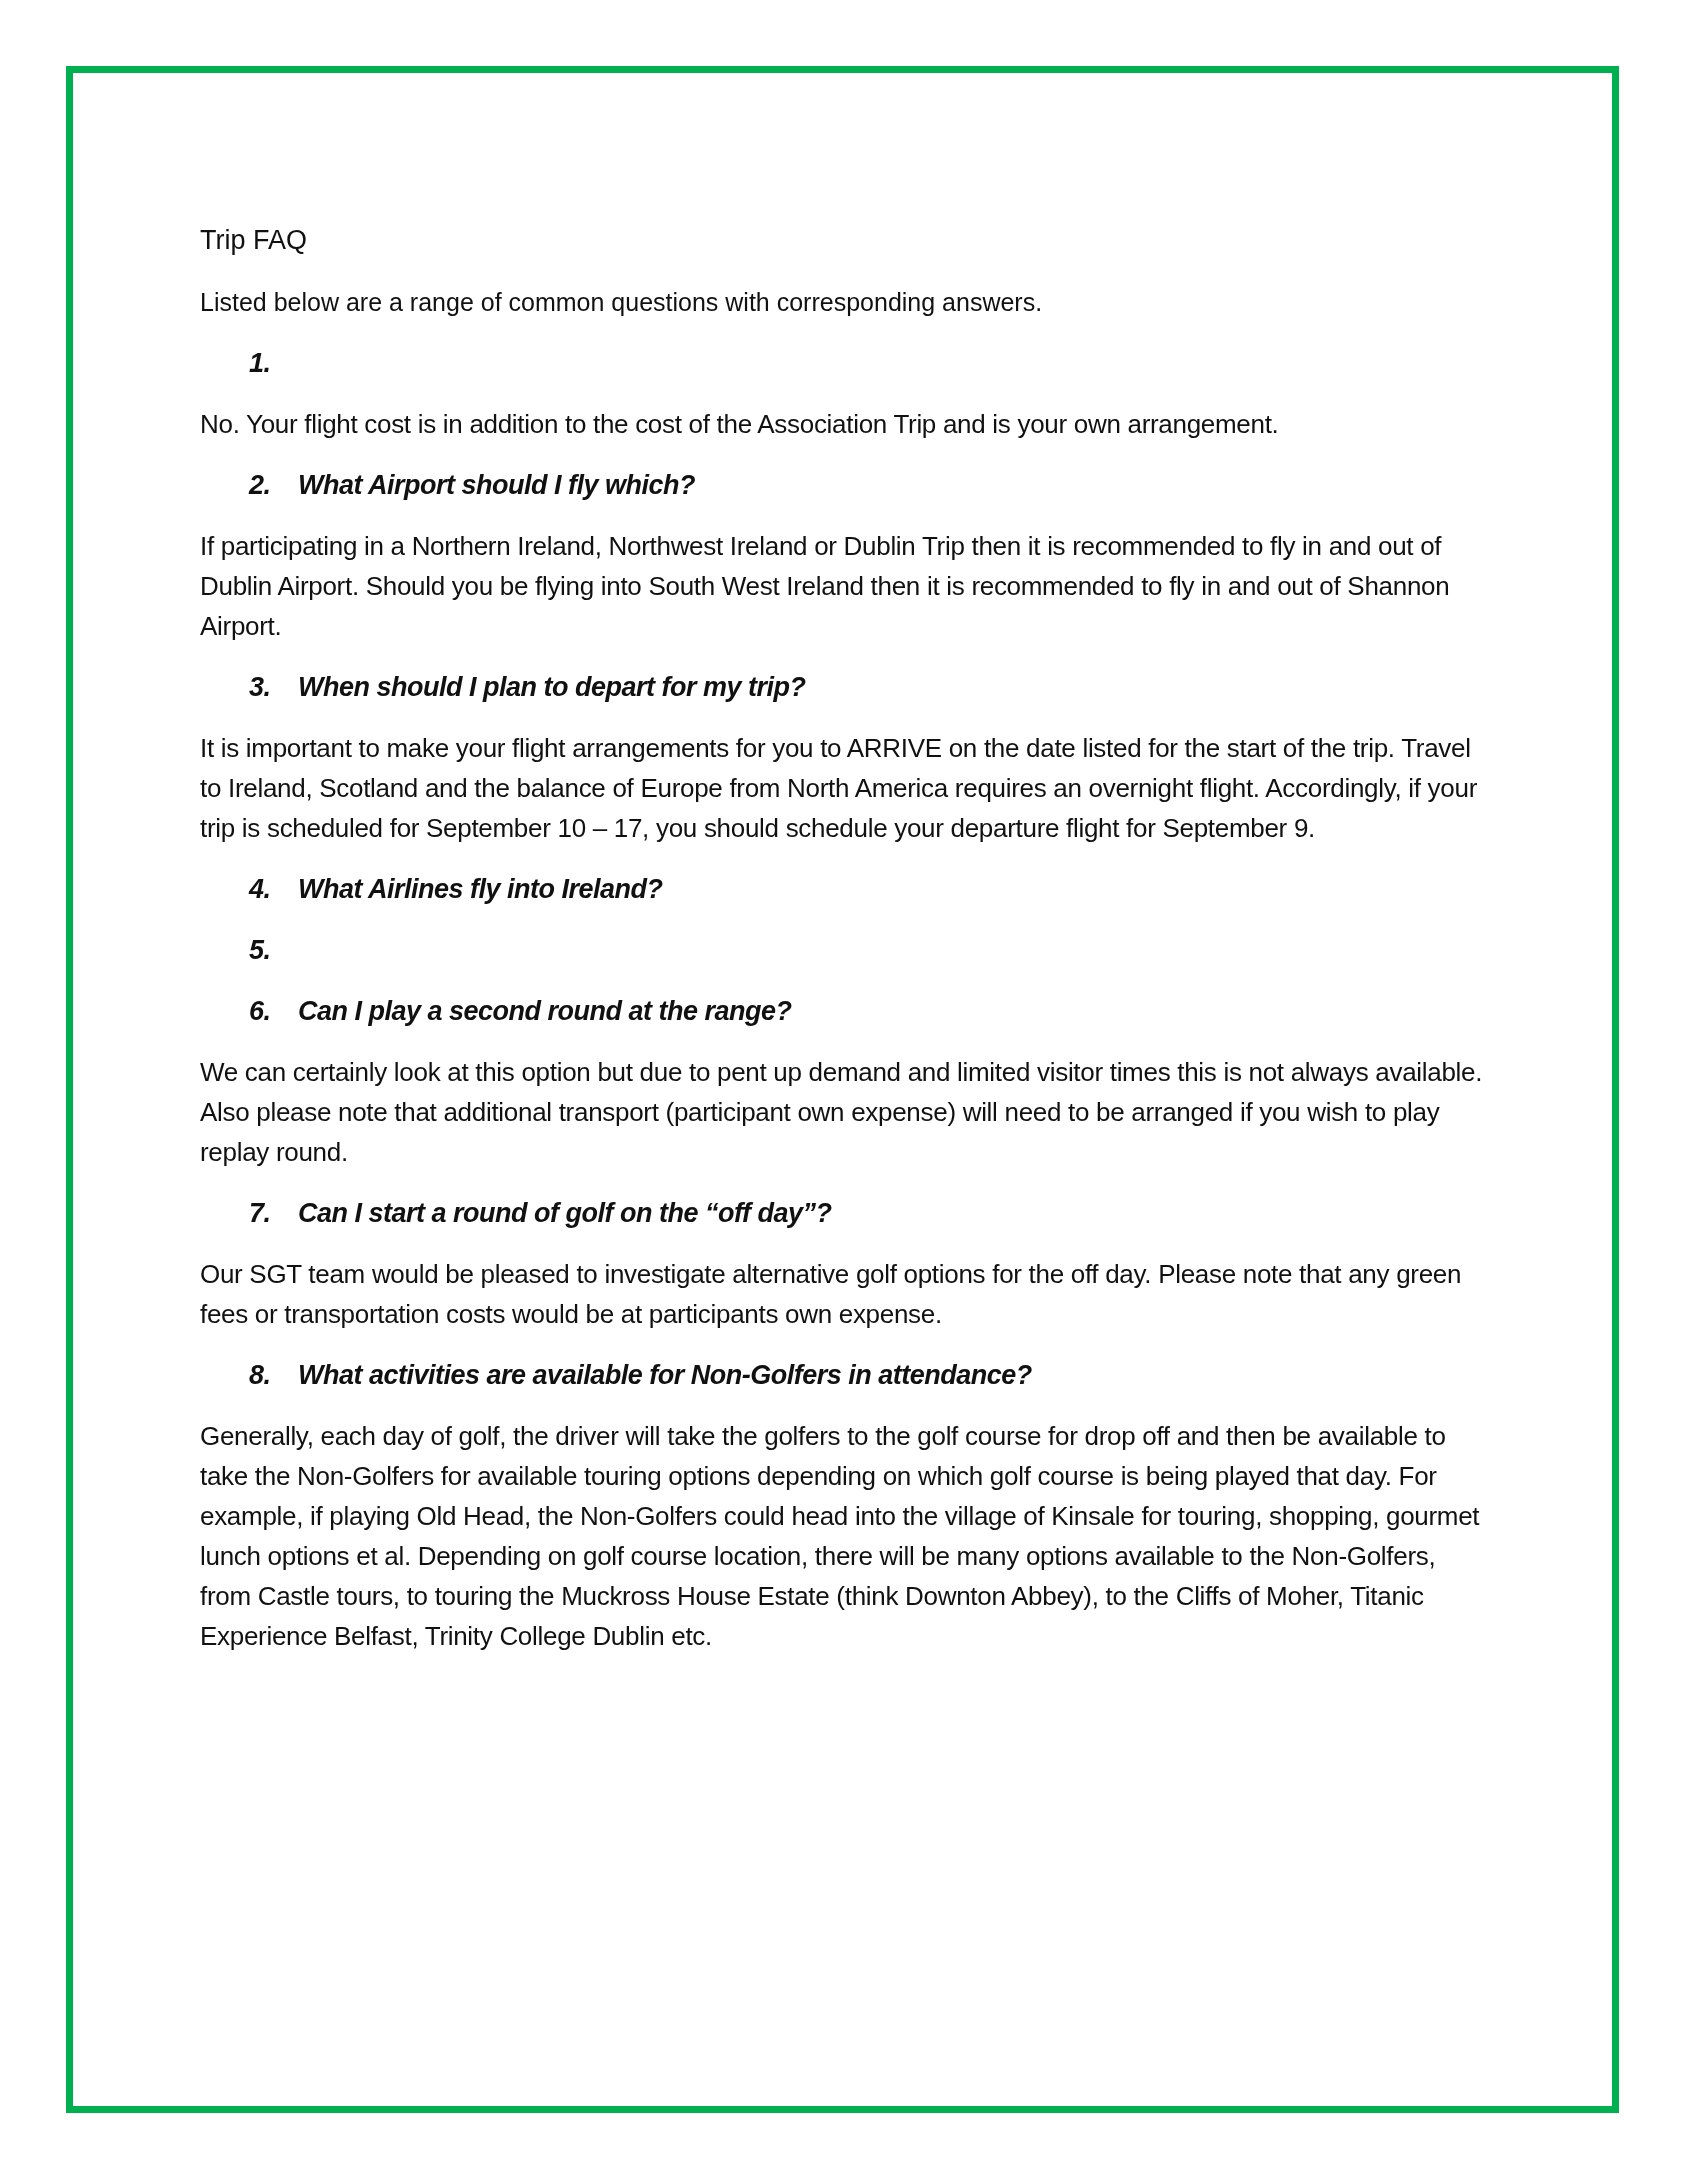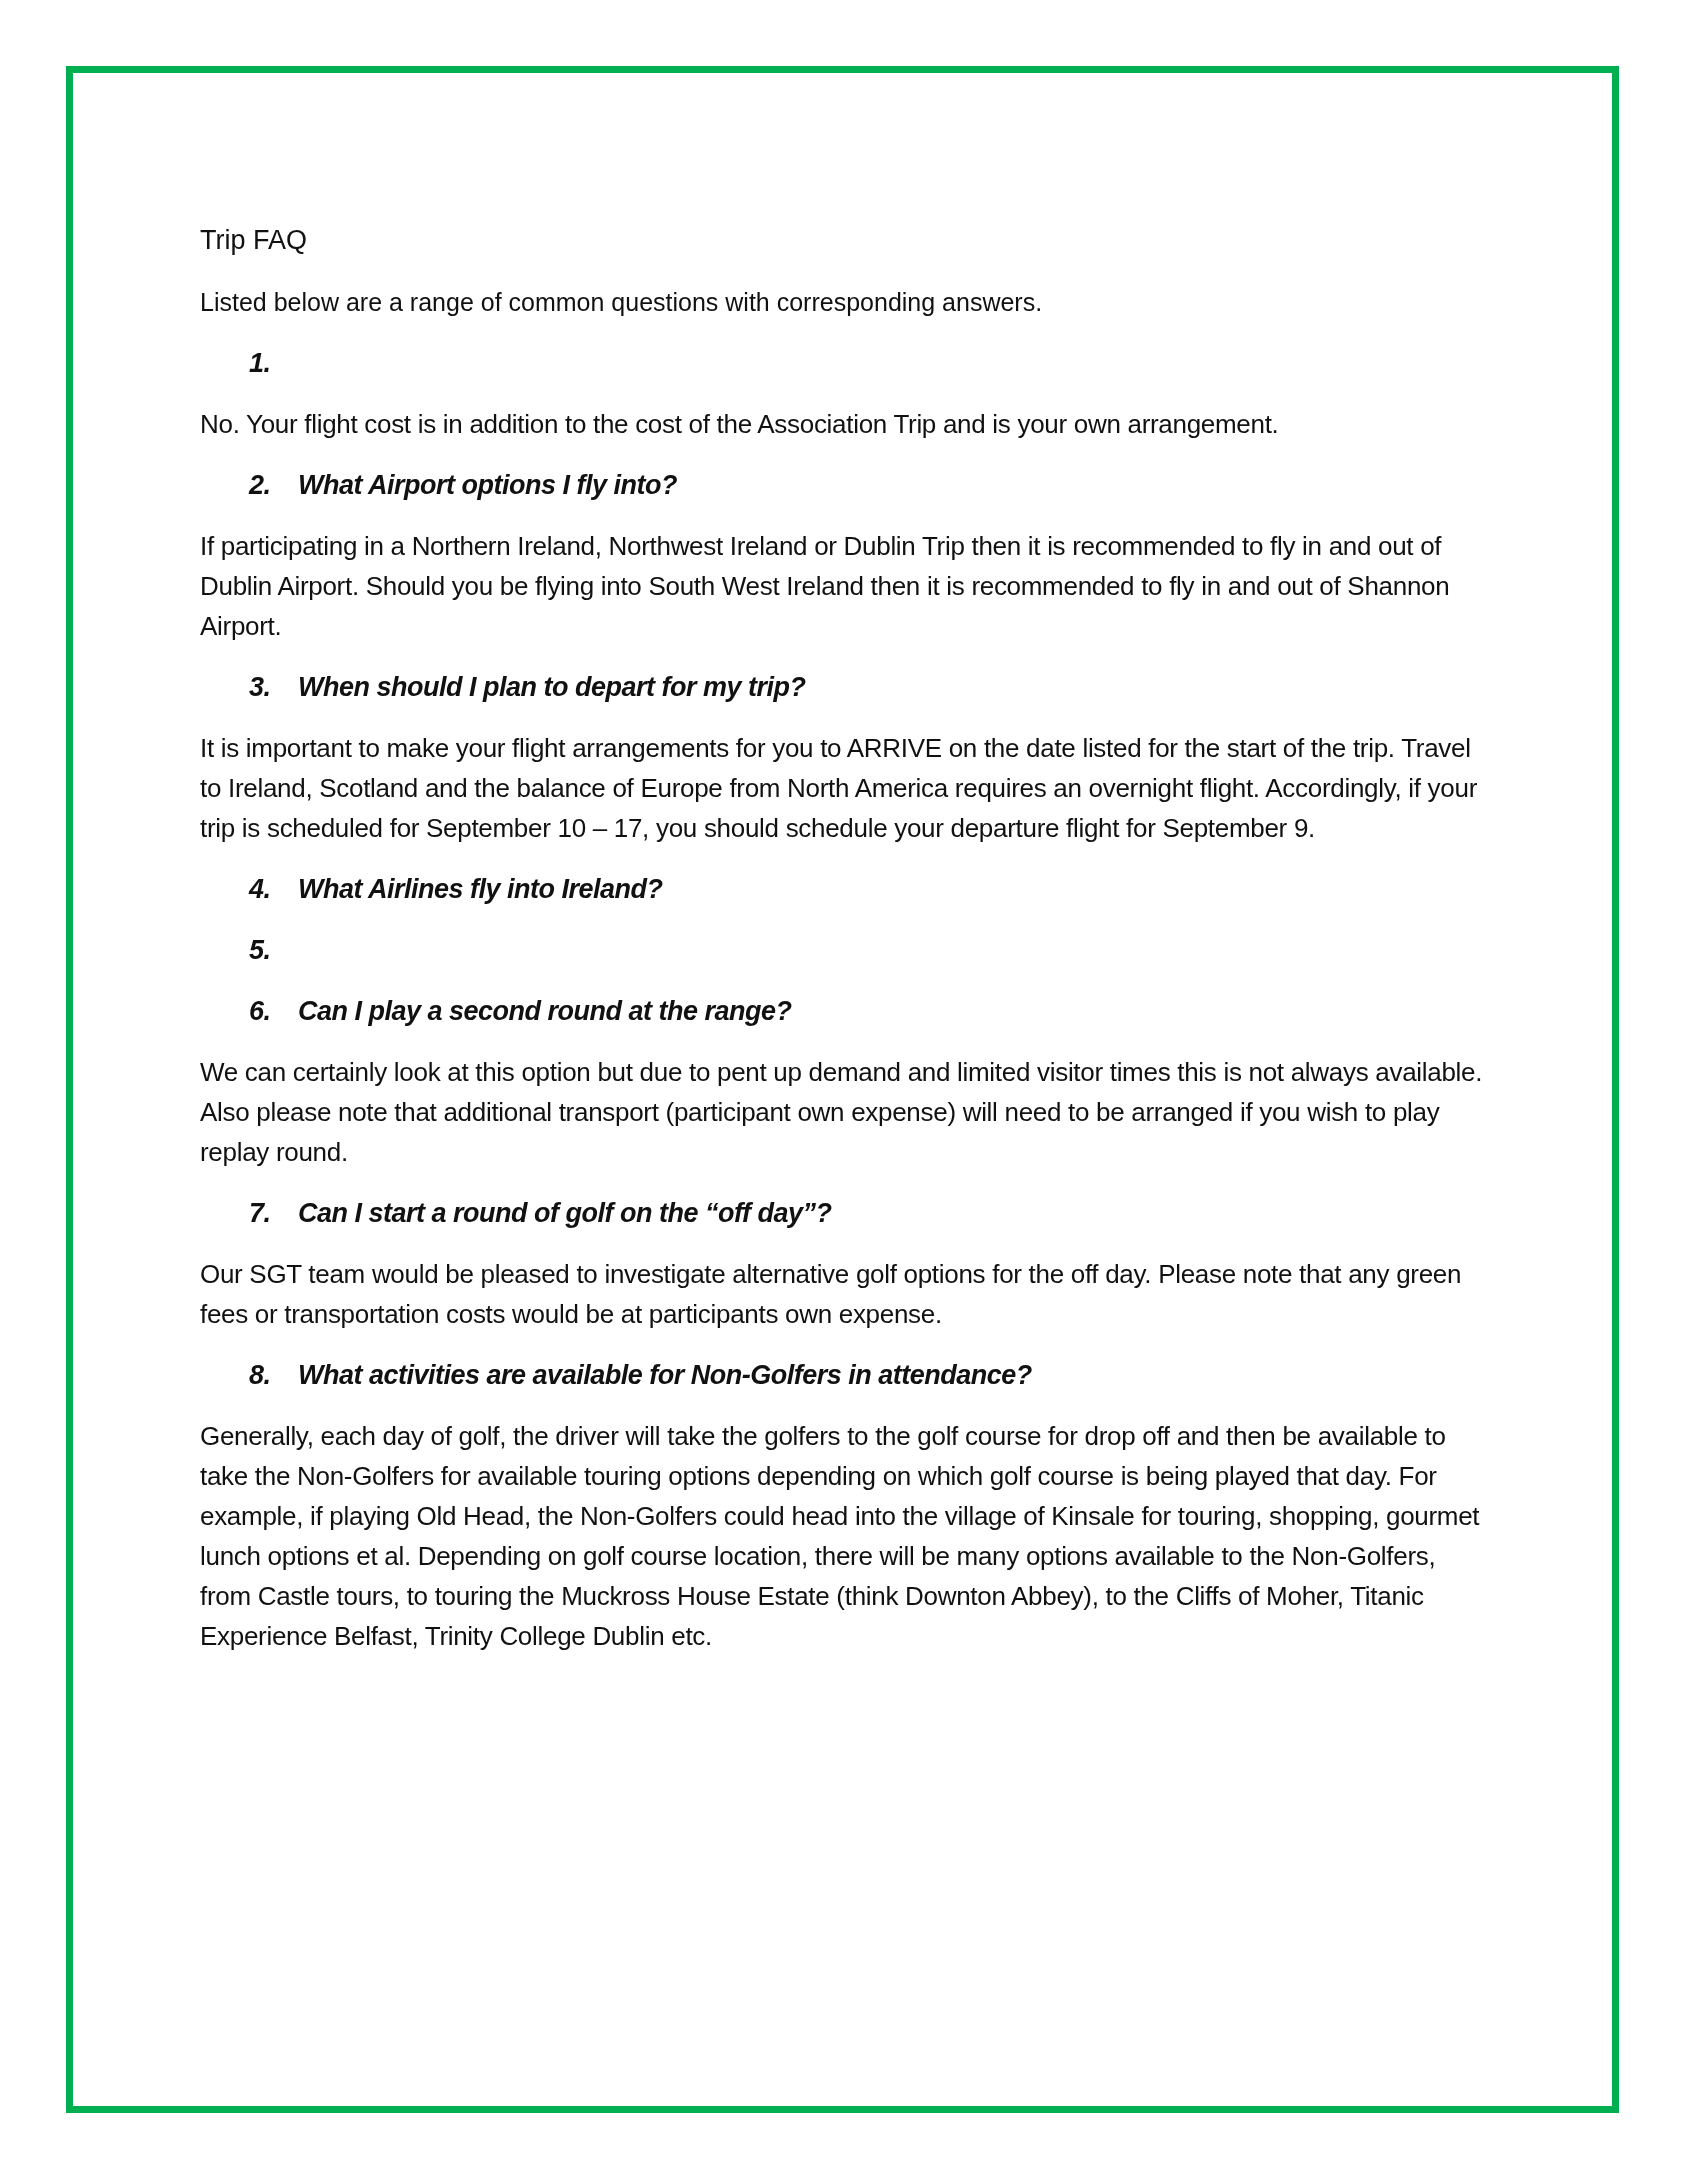--- a/index.html
+++ b/index.html
@@ -75,21 +75,21 @@
   <div class="faq-item">
     <div class="question">
       <span class="q-num">1.</span>
     </div>
     <p class="answer">No. Your flight cost is in addition to the cost of the Association Trip and is your own arrangement.</p>
   </div>
 
   <div class="faq-item">
     <div class="question">
       <span class="q-num">2.</span>
-      <span>What Airport options I fly into?</span>
+      <span>What Airport should I fly which?</span>
     </div>
     <p class="answer">If participating in a Northern Ireland, Northwest Ireland or Dublin Trip then it is recommended to fly in and out of Dublin Airport. Should you be flying into South West Ireland then it is recommended to fly in and out of Shannon Airport.</p>
   </div>
 
   <div class="faq-item">
     <div class="question">
       <span class="q-num">3.</span>
       <span>When should I plan to depart for my trip?</span>
     </div>
     <p class="answer">It is important to make your flight arrangements for you to ARRIVE on the date listed for the start of the trip. Travel to Ireland, Scotland and the balance of Europe from North America requires an overnight flight. Accordingly, if your trip is scheduled for September 10 – 17, you should schedule your departure flight for September 9.</p>

